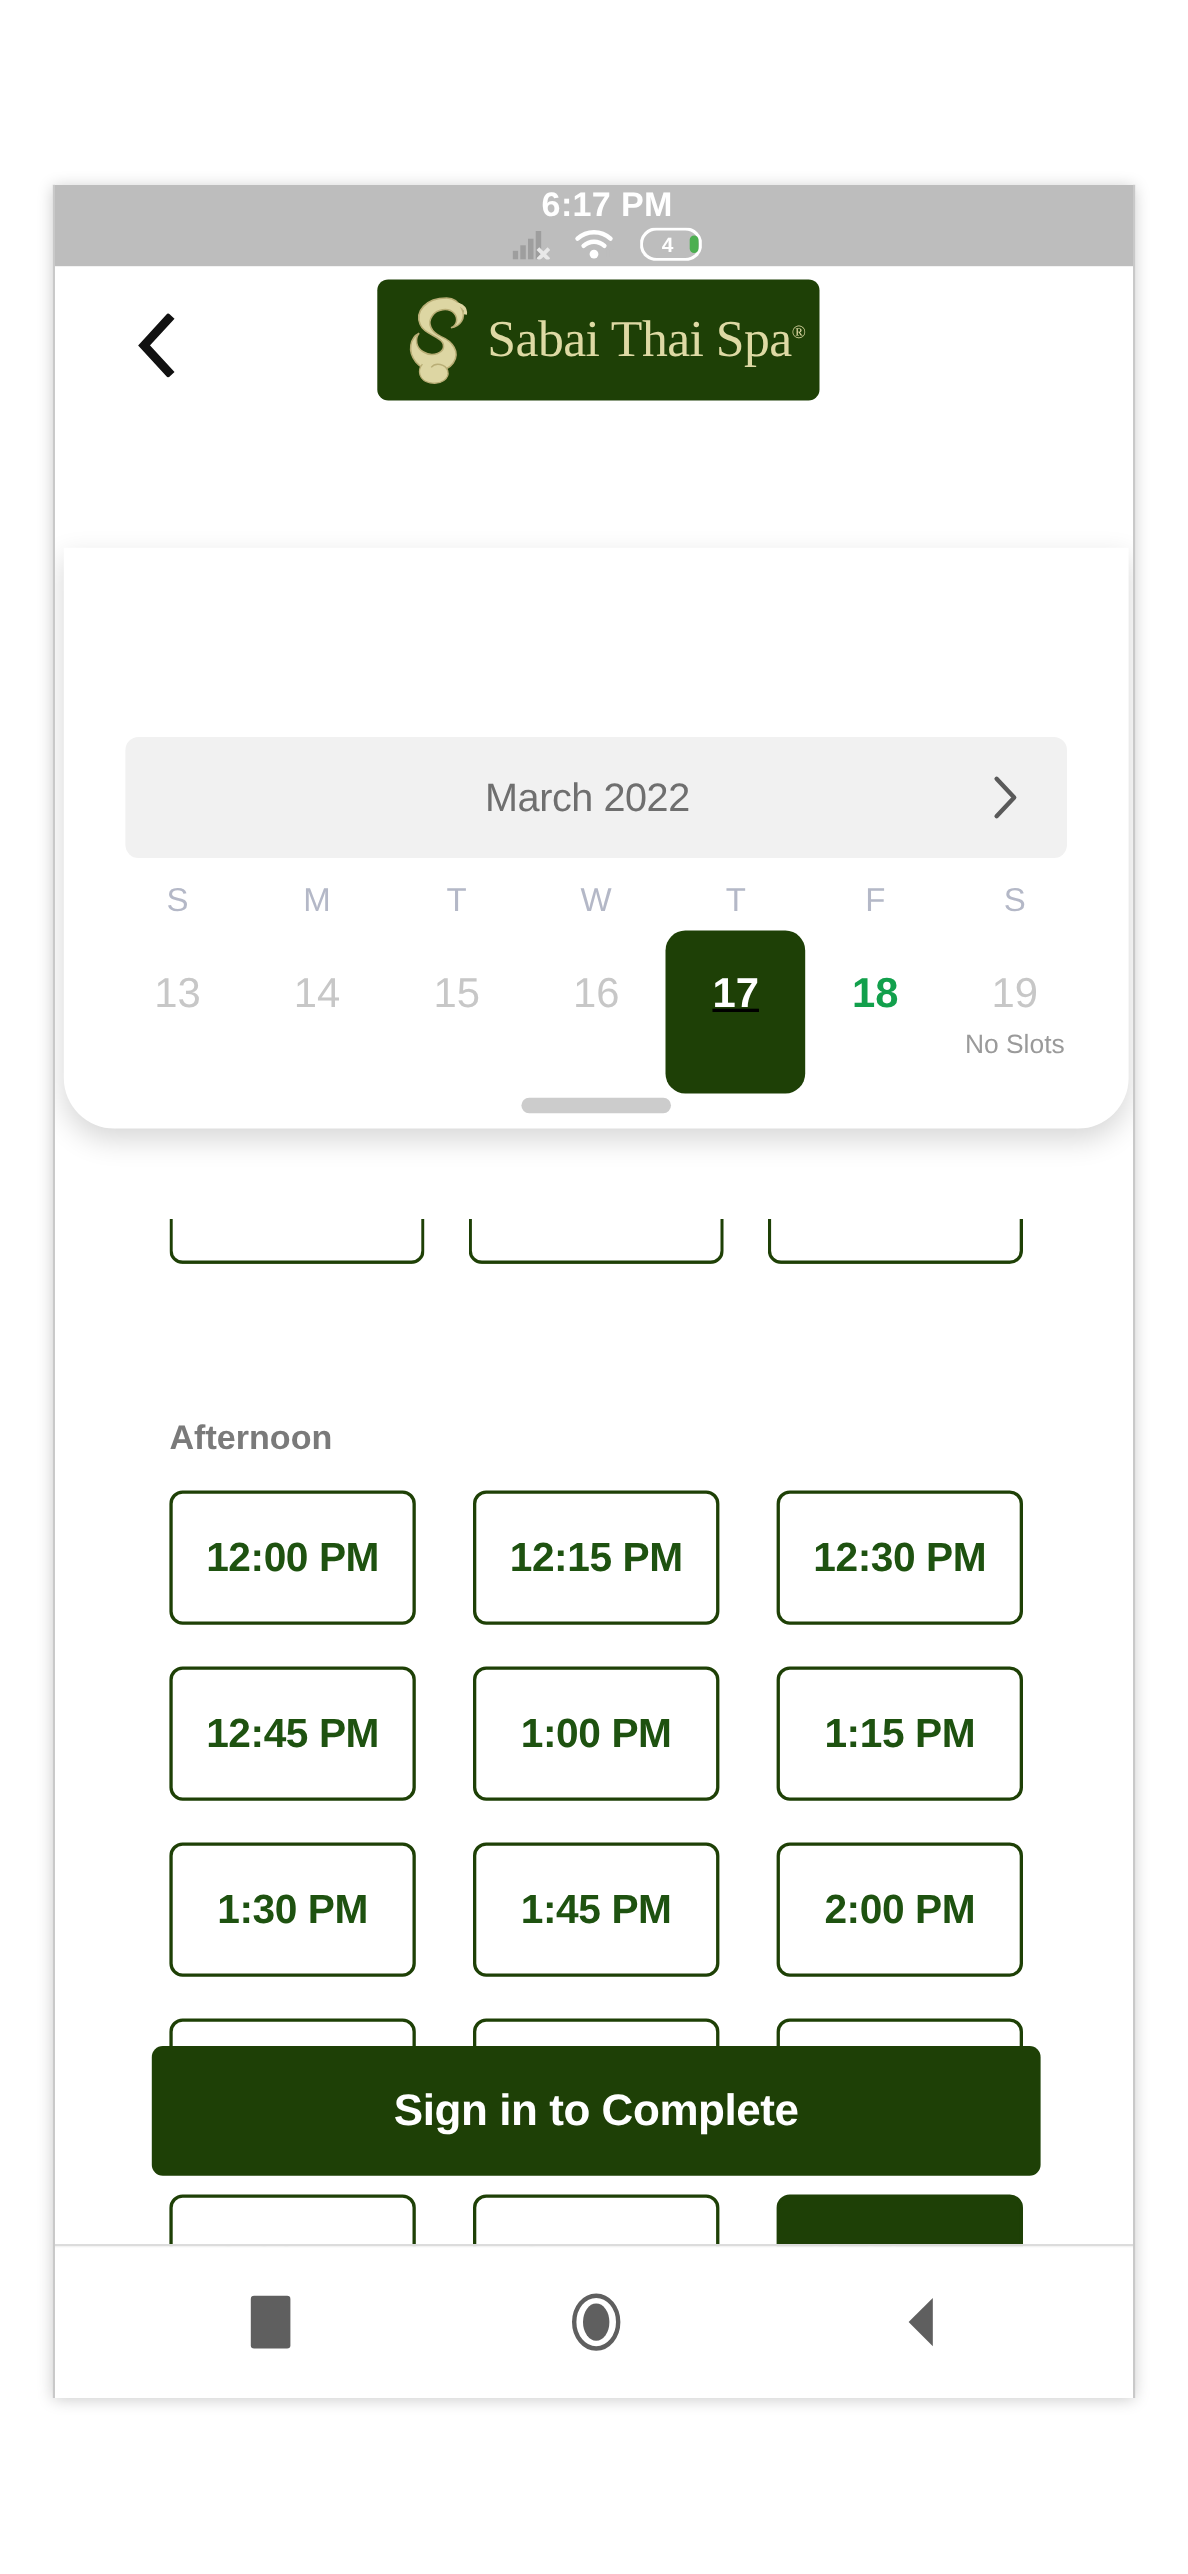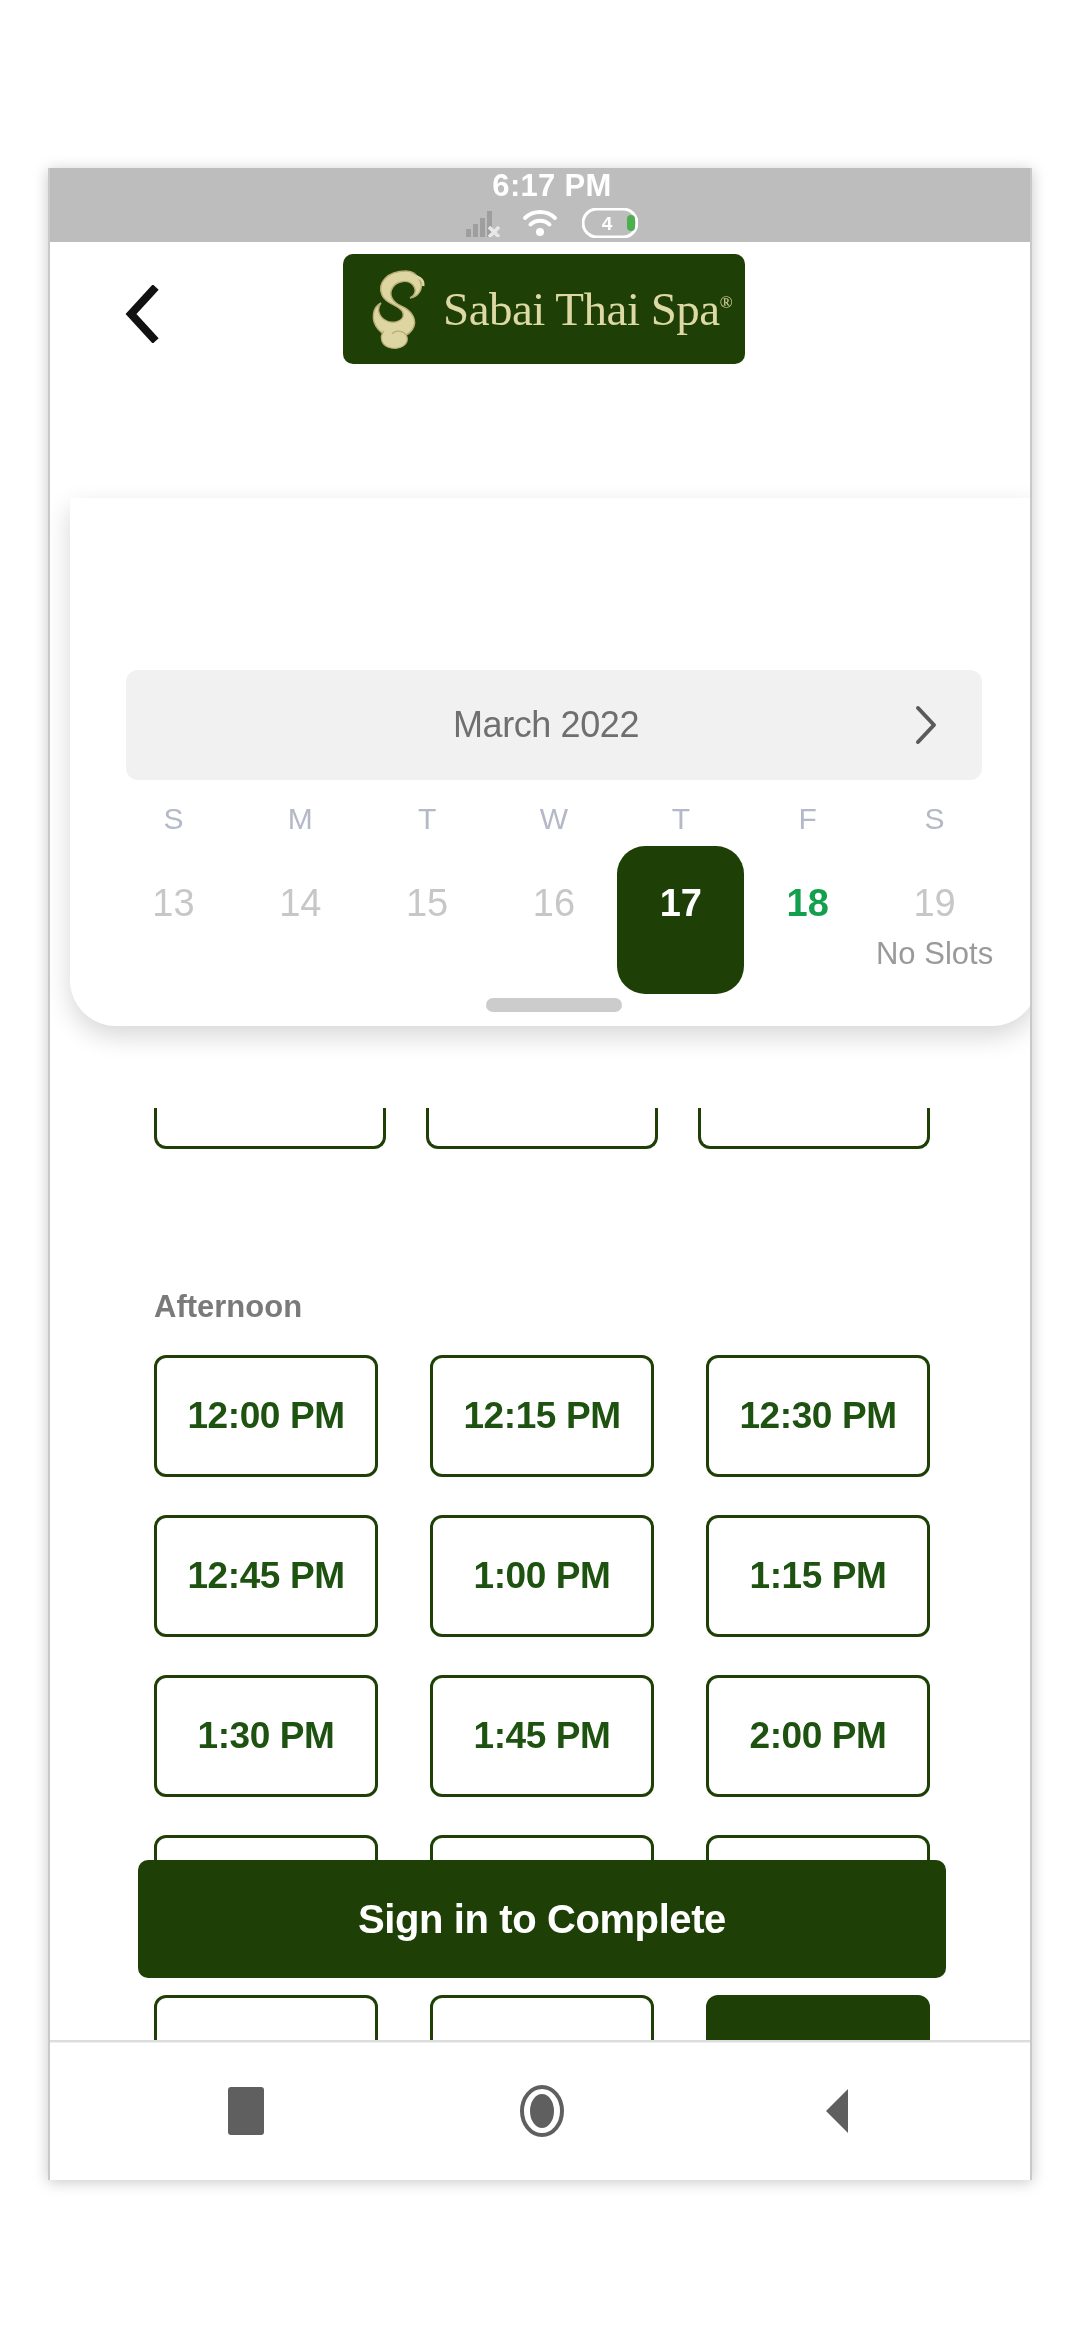--- a/index.html
+++ b/index.html
@@ -98,21 +98,21 @@
     left: 104px; top: 388px;
     font-size: 60px;
     font-weight: bold;
     color: #0a0a0a;
     letter-spacing: -1.6px;
   }
 
   
   #calendar-card {
     position: absolute;
-    left: 20px; top: 330px;
+    left: 8px; top: 330px;
     width: 968px;
     background: #ffffff;
     border-bottom-left-radius: 46px;
     border-bottom-right-radius: 46px;
     box-shadow: 0 10px 26px rgba(0,0,0,0.16);
     padding-bottom: 14px;
   }
   #month-bar {
     margin: 172px 56px 0 56px;
     height: 110px;
@@ -160,28 +160,29 @@
     padding-top: 38px;
     box-sizing: border-box;
   }
   .date-num {
     font-size: 38px;
     color: #c7c7c7;
     line-height: 1;
   }
   .date-cell.selected {
     background: #1e4006;
-    border-radius: 28px;
+    border-radius: 18px;
     padding-top: 38px;
+    text-decoration: underline;
   }
   .date-cell.selected .date-num { color: #ffffff; font-weight: bold; }
   .date-cell.available .date-num { color: #12a04c; font-weight: bold; }
   .date-note {
     margin-top: 14px;
-    font-size: 31px;
+    font-size: 24px;
     color: #9a9a9a;
     white-space: nowrap;
   }
   #drag-handle {
     margin: 4px auto 0 auto;
     width: 136px; height: 14px;
     border-radius: 8px;
     background: #cccccc;
   }
 

